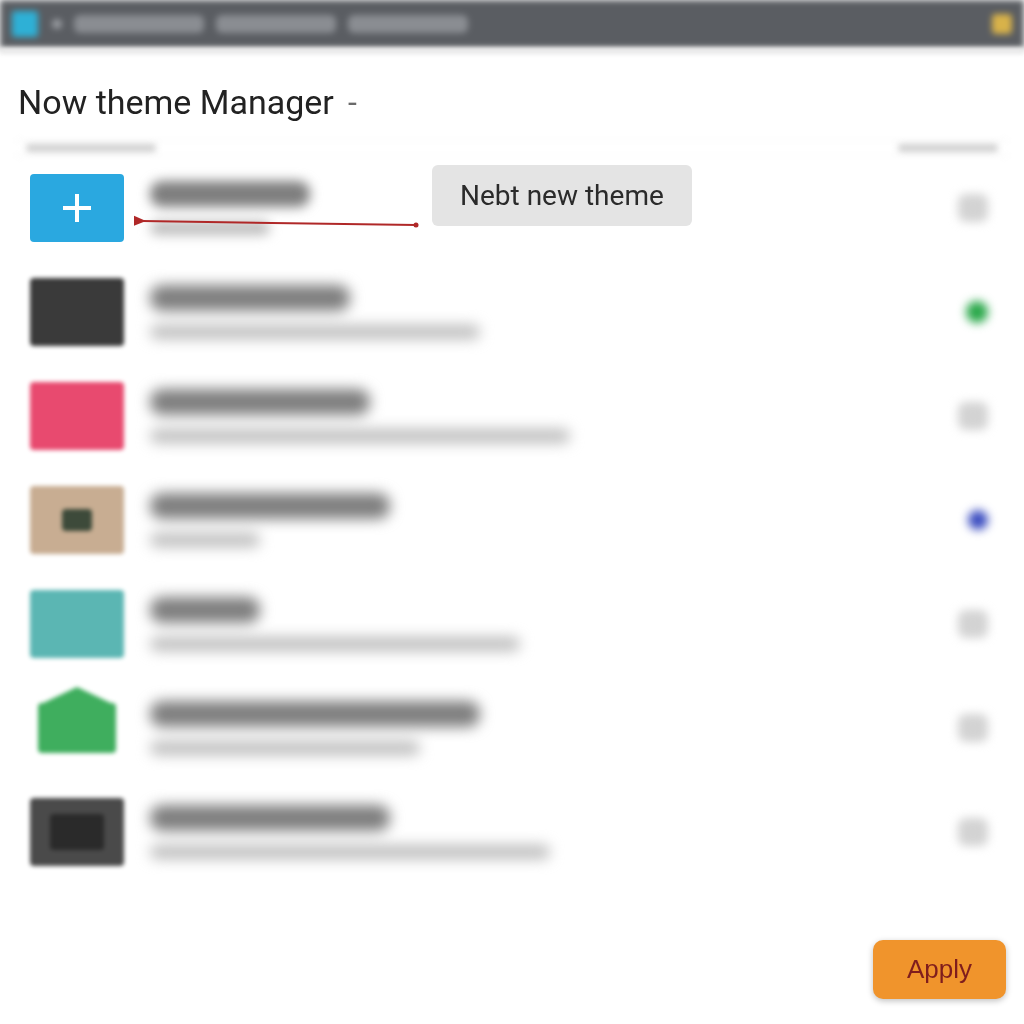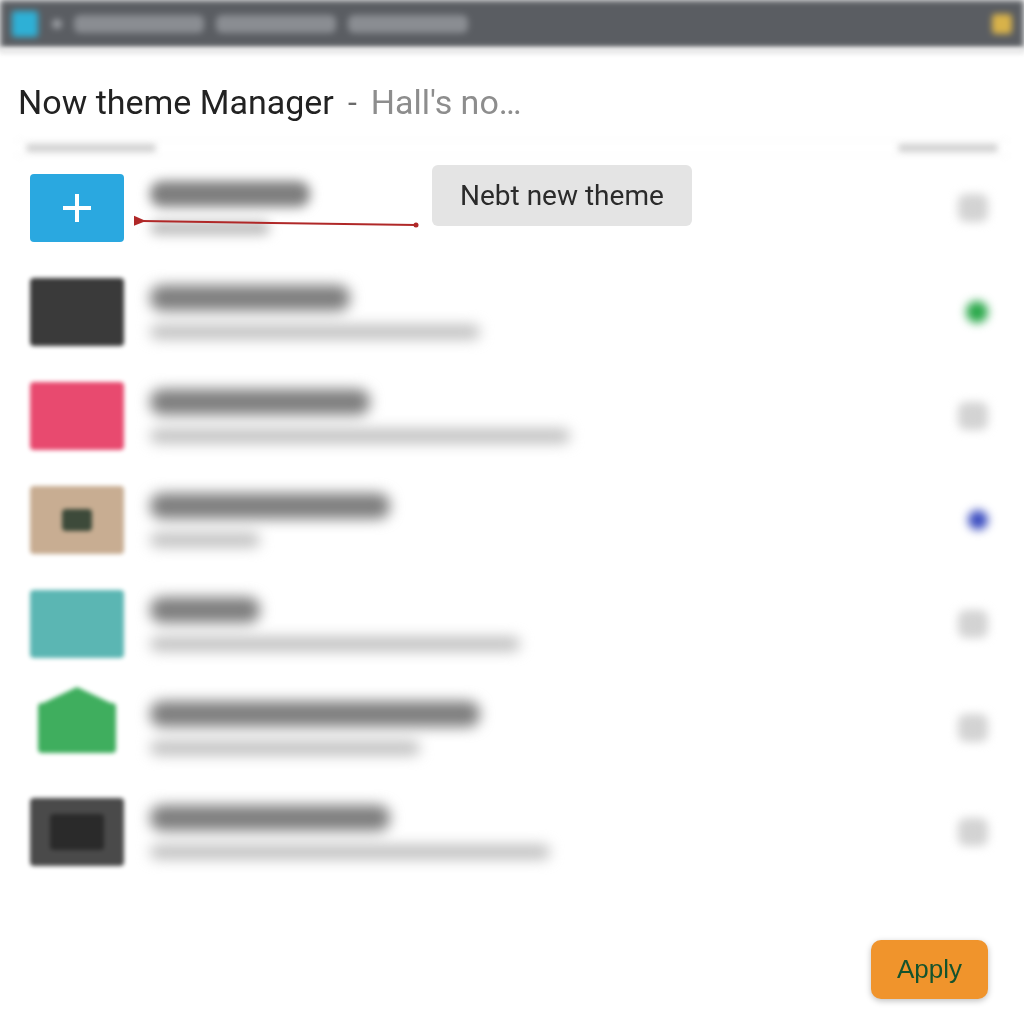--- a/index.html
+++ b/index.html
@@ -151,26 +151,26 @@
     position: absolute;
     left: 134px;
     top: 215px;
     width: 286px;
     height: 20px;
     pointer-events: none;
   }
 
   .apply-btn {
     position: absolute;
-    right: 36px;
+    right: 18px;
     top: 940px;
     background: #f0942c;
-    color: #14532d;
+    color: #7f1d1d;
     font-size: 26px;
-    padding: 14px 26px;
+    padding: 14px 34px;
     border: none;
     border-radius: 10px;
     box-shadow: 0 2px 6px rgba(0,0,0,0.25);
     cursor: pointer;
   }
 
   
   .thumb.blur { filter: blur(2px); }
   .thumb.brown { background: #c8ad92; position: relative; }
   .thumb.brown::after{ content:""; position:absolute; width:30px;height:22px;background:#3d4a3a; border-radius:4px;}
@@ -199,21 +199,20 @@
   <div class="tb-text" style="width:120px"></div>
   <div class="tb-right"></div>
 </div>
 <div class="under-topbar"></div>
 
 <div class="page">
 
   <div class="page-title">
     <span class="main">Now theme Manager</span>
     <span class="sep">-</span>
-    <span class="sub">Hall's no…</span>
   </div>
 
   <div class="header-row">
     <div class="header-blur-left"></div>
     <div class="header-blur-right"></div>
   </div>
 
   <div class="list">
 
     <div class="row first">

